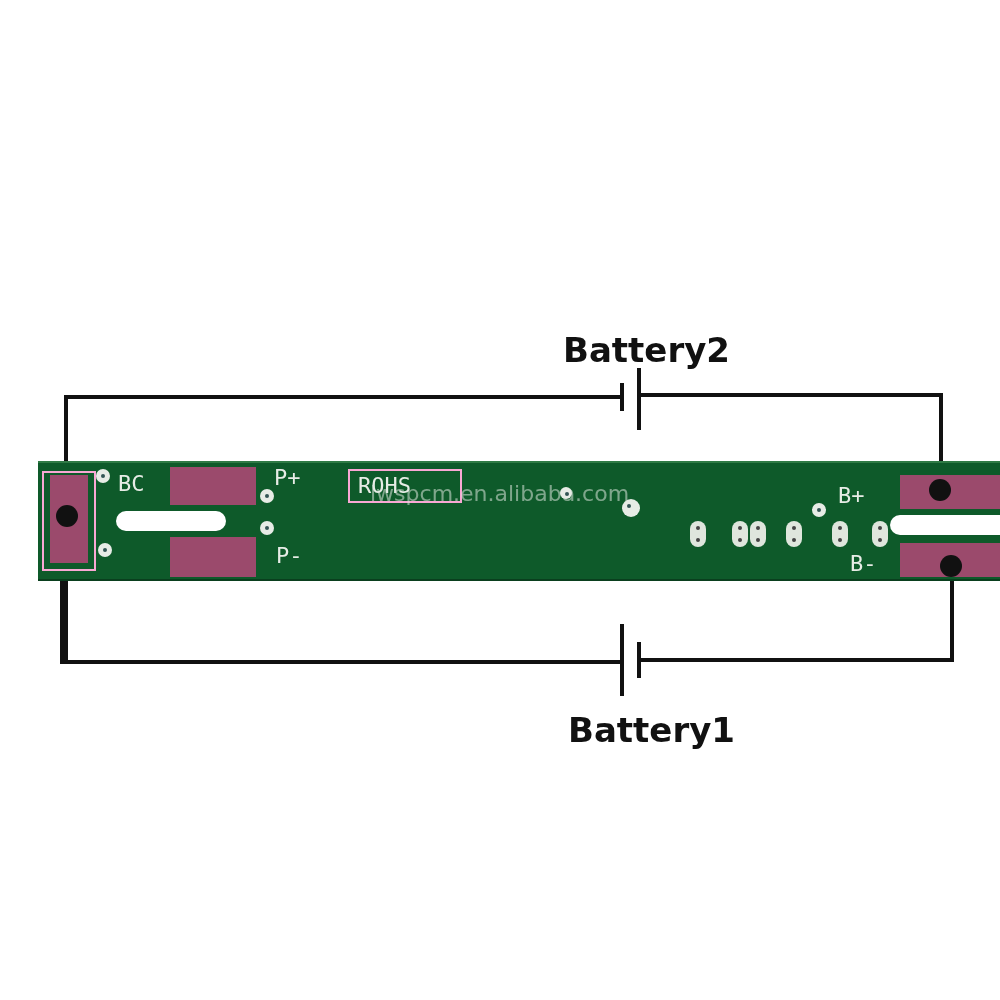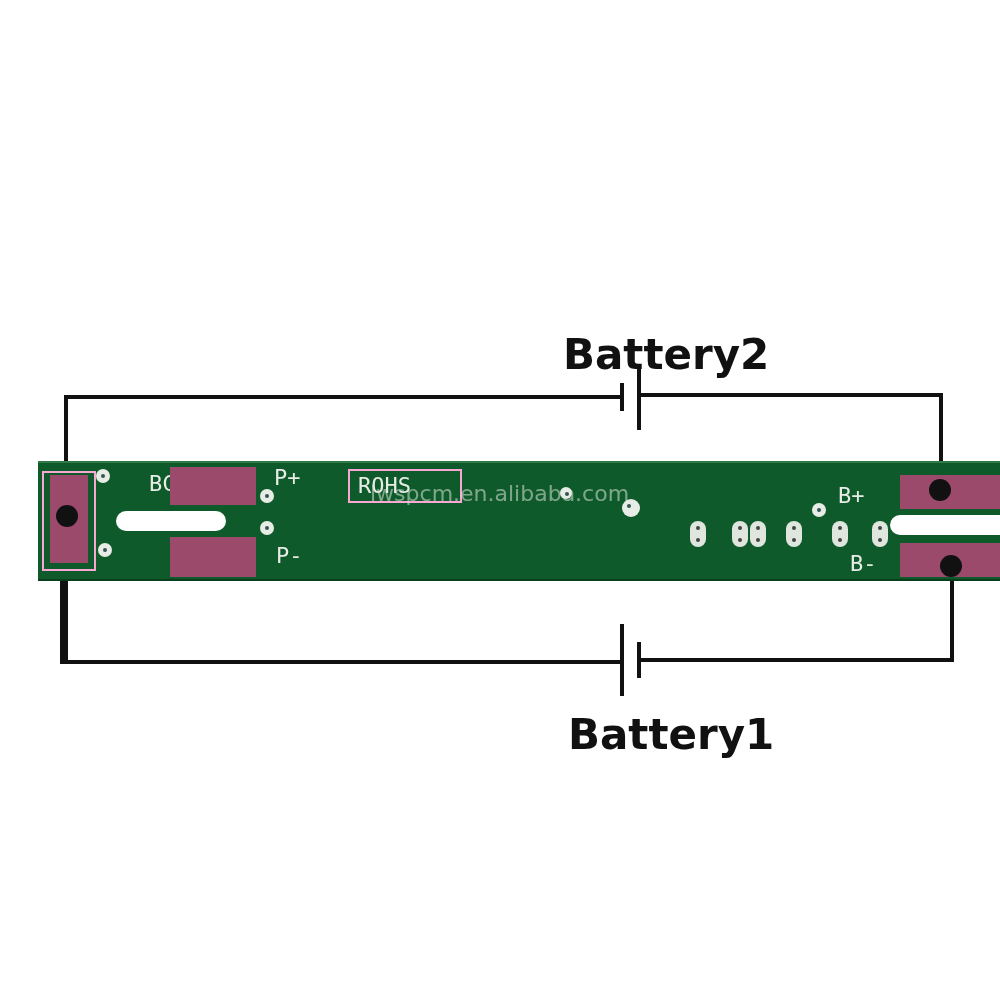--- a/index.html
+++ b/index.html
@@ -1,19 +1,19 @@
 <!DOCTYPE html>
 <html><head>
 <meta charset="utf-8">
 <style>
   html, body { margin: 0; padding: 0; background: #ffffff; }
   body { width: 1000px; height: 1000px; position: relative; overflow: hidden; font-family: "DejaVu Sans", sans-serif; }
   .wire-h { position: absolute; height: 4px; background: #111; }
   .wire-v { position: absolute; width: 4px; background: #111; }
-  .label { position: absolute; font-family: "DejaVu Sans", sans-serif; font-weight: bold; font-size: 42px; color: #111; letter-spacing: 0px; }
+  .label { position: absolute; font-family: "DejaVu Sans", sans-serif; font-weight: bold; font-size: 34px; color: #111; letter-spacing: 0px; }
   .board { position: absolute; left: 38px; top: 461px; width: 970px; height: 116px; background: #0e5a2a; border-top: 2px solid #2f7a45; border-bottom: 2px solid #0a3f1e; }
   .pad { position: absolute; background: #9b4a6c; }
   .silk { position: absolute; color: #e7ece6; font-family: "DejaVu Sans Mono", monospace; }
   .via { position: absolute; width: 14px; height: 14px; border-radius: 50%; background: #e7ece6; border: 0; }
   .via::after { content: ""; position: absolute; left: 5px; top: 5px; width: 4px; height: 4px; border-radius: 50%; background: #355; }
   .dot { position: absolute; width: 22px; height: 22px; border-radius: 50%; background: #111; }
   .slot { position: absolute; background: #ffffff; border-radius: 14px; }
   .box-outline { position: absolute; border: 2px solid #f9a8d4; }
   .watermark { position: absolute; color: rgba(220,230,220,0.55); font-family: "DejaVu Sans", sans-serif; font-size: 22px; }
   .pth { position: absolute; width: 16px; height: 26px; background: #dfe6dd; border-radius: 8px; }
@@ -38,21 +38,21 @@
 <div class="wire-h" style="left:639px; top:658px; width:313px;"></div>
 <div class="wire-v" style="left:950px; top:565px; height:97px;"></div>
 <div class="label" style="left:568px; top:710px;">Battery1</div>
 
 <div class="board">
 
   <div class="box-outline" style="left:4px; top:8px; width:50px; height:96px;"></div>
   <div class="pad" style="left:12px; top:12px; width:38px; height:88px;"></div>
   <div class="via" style="left:58px; top:6px;"></div>
   <div class="via" style="left:60px; top:80px;"></div>
-  <div class="silk" style="left:80px; top:8px; font-size:22px;margin-left:31px;">BC</div>
+  <div class="silk" style="left:80px; top:8px; font-size:22px;">BC</div>
 
   <div class="slot" style="left:78px; top:48px; width:110px; height:20px;"></div>
 
   <div class="pad" style="left:132px; top:4px; width:86px; height:38px;"></div>
   <div class="pad" style="left:132px; top:74px; width:86px; height:40px;"></div>
   <div class="via" style="left:222px; top:26px;"></div>
   <div class="via" style="left:222px; top:58px;"></div>
   <div class="silk" style="left:236px; top:2px; font-size:22px;">P+</div>
   <div class="silk" style="left:238px; top:80px; font-size:22px;">P-</div>
 

